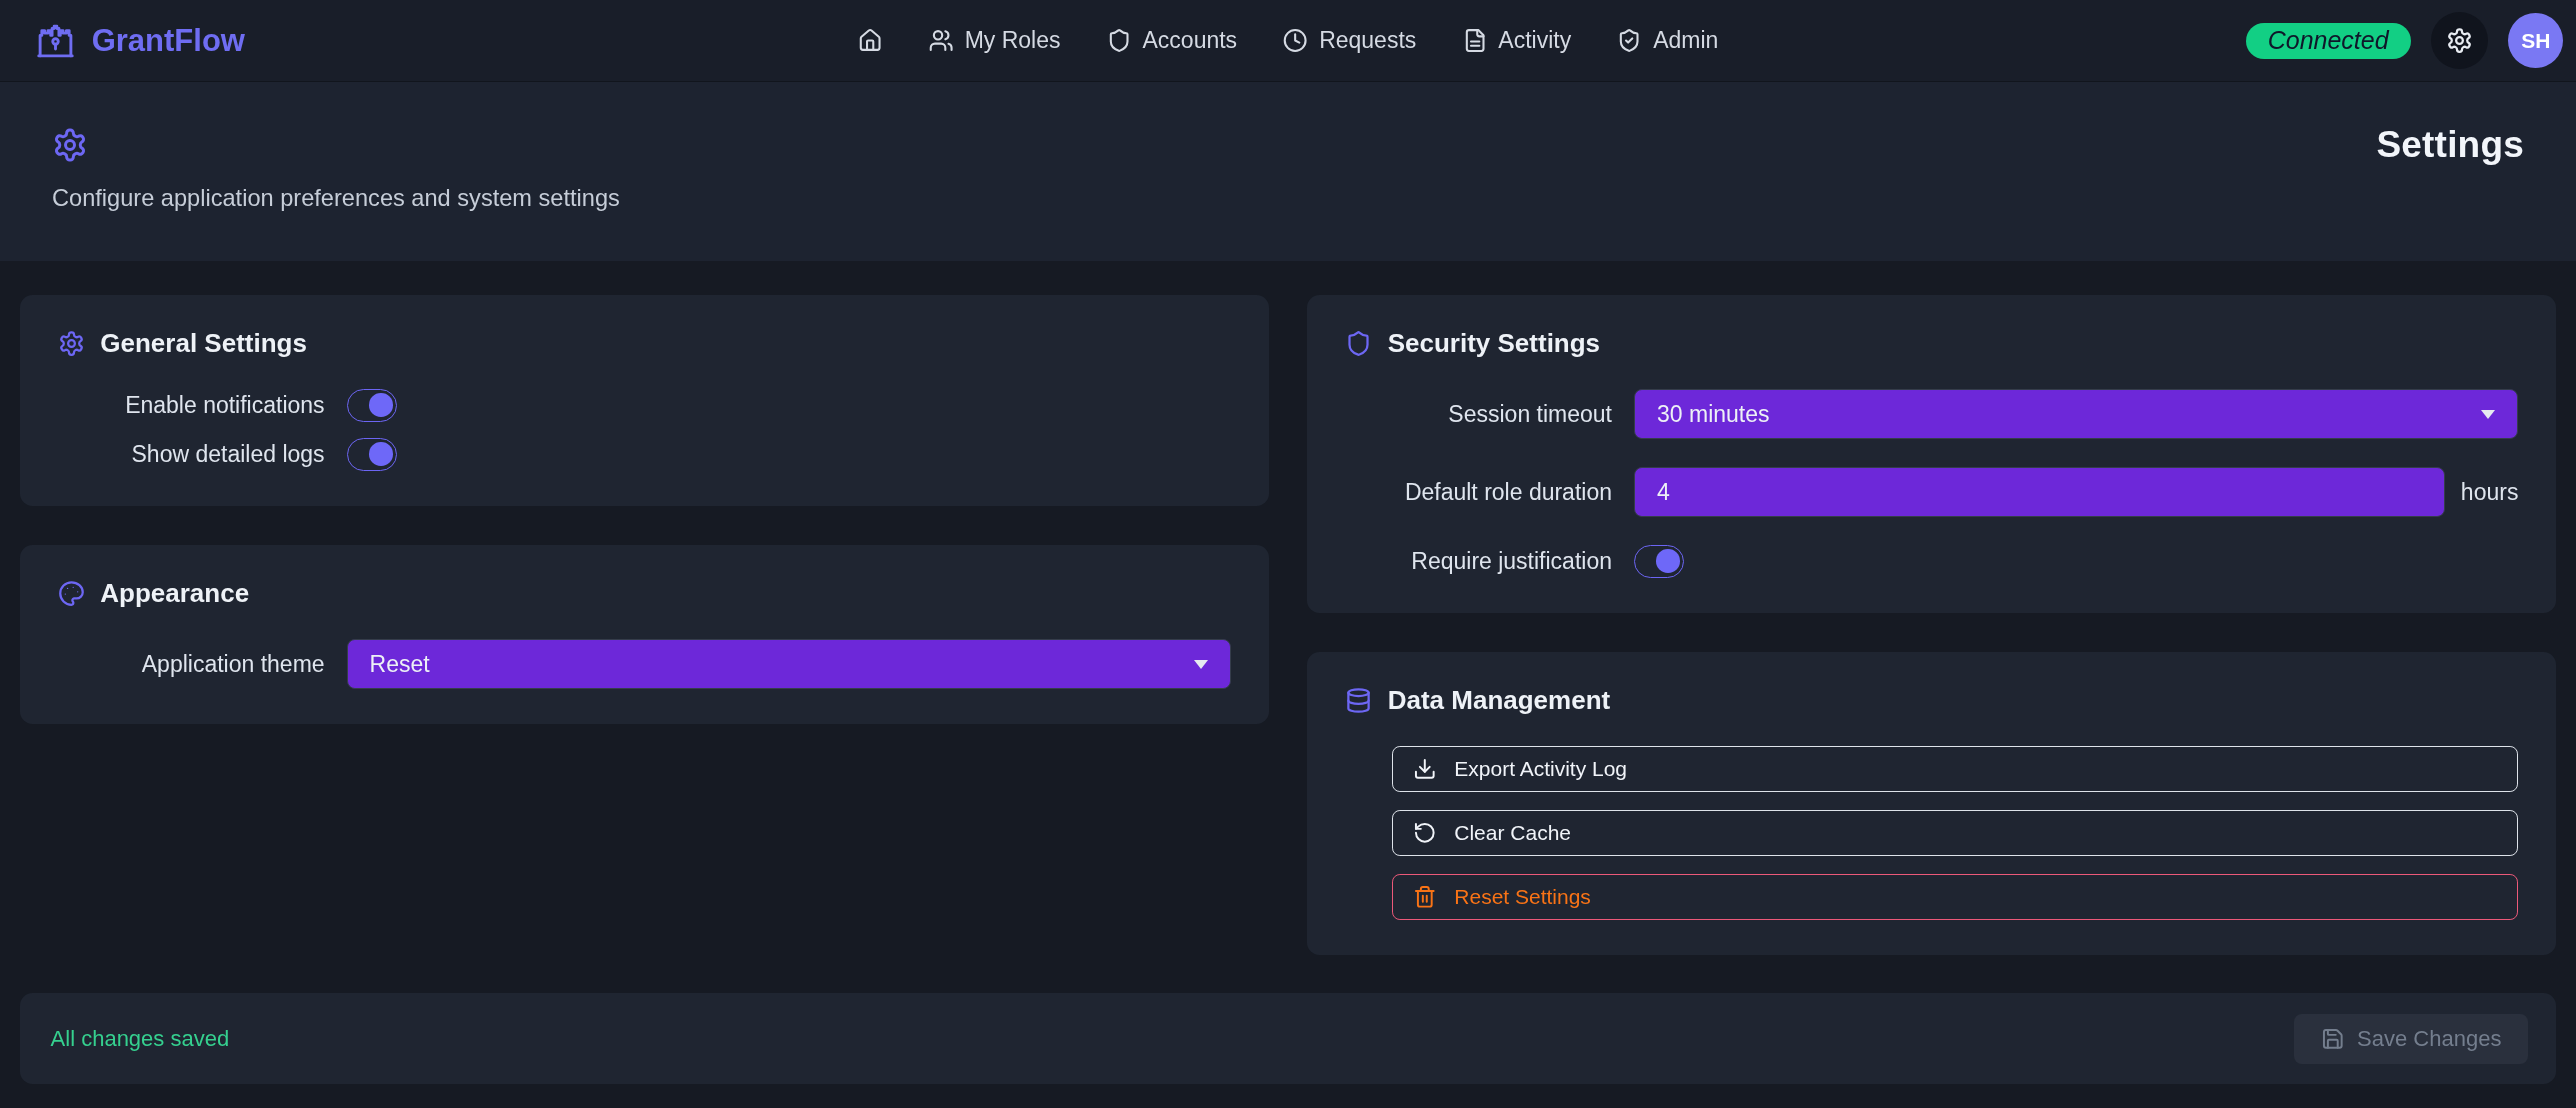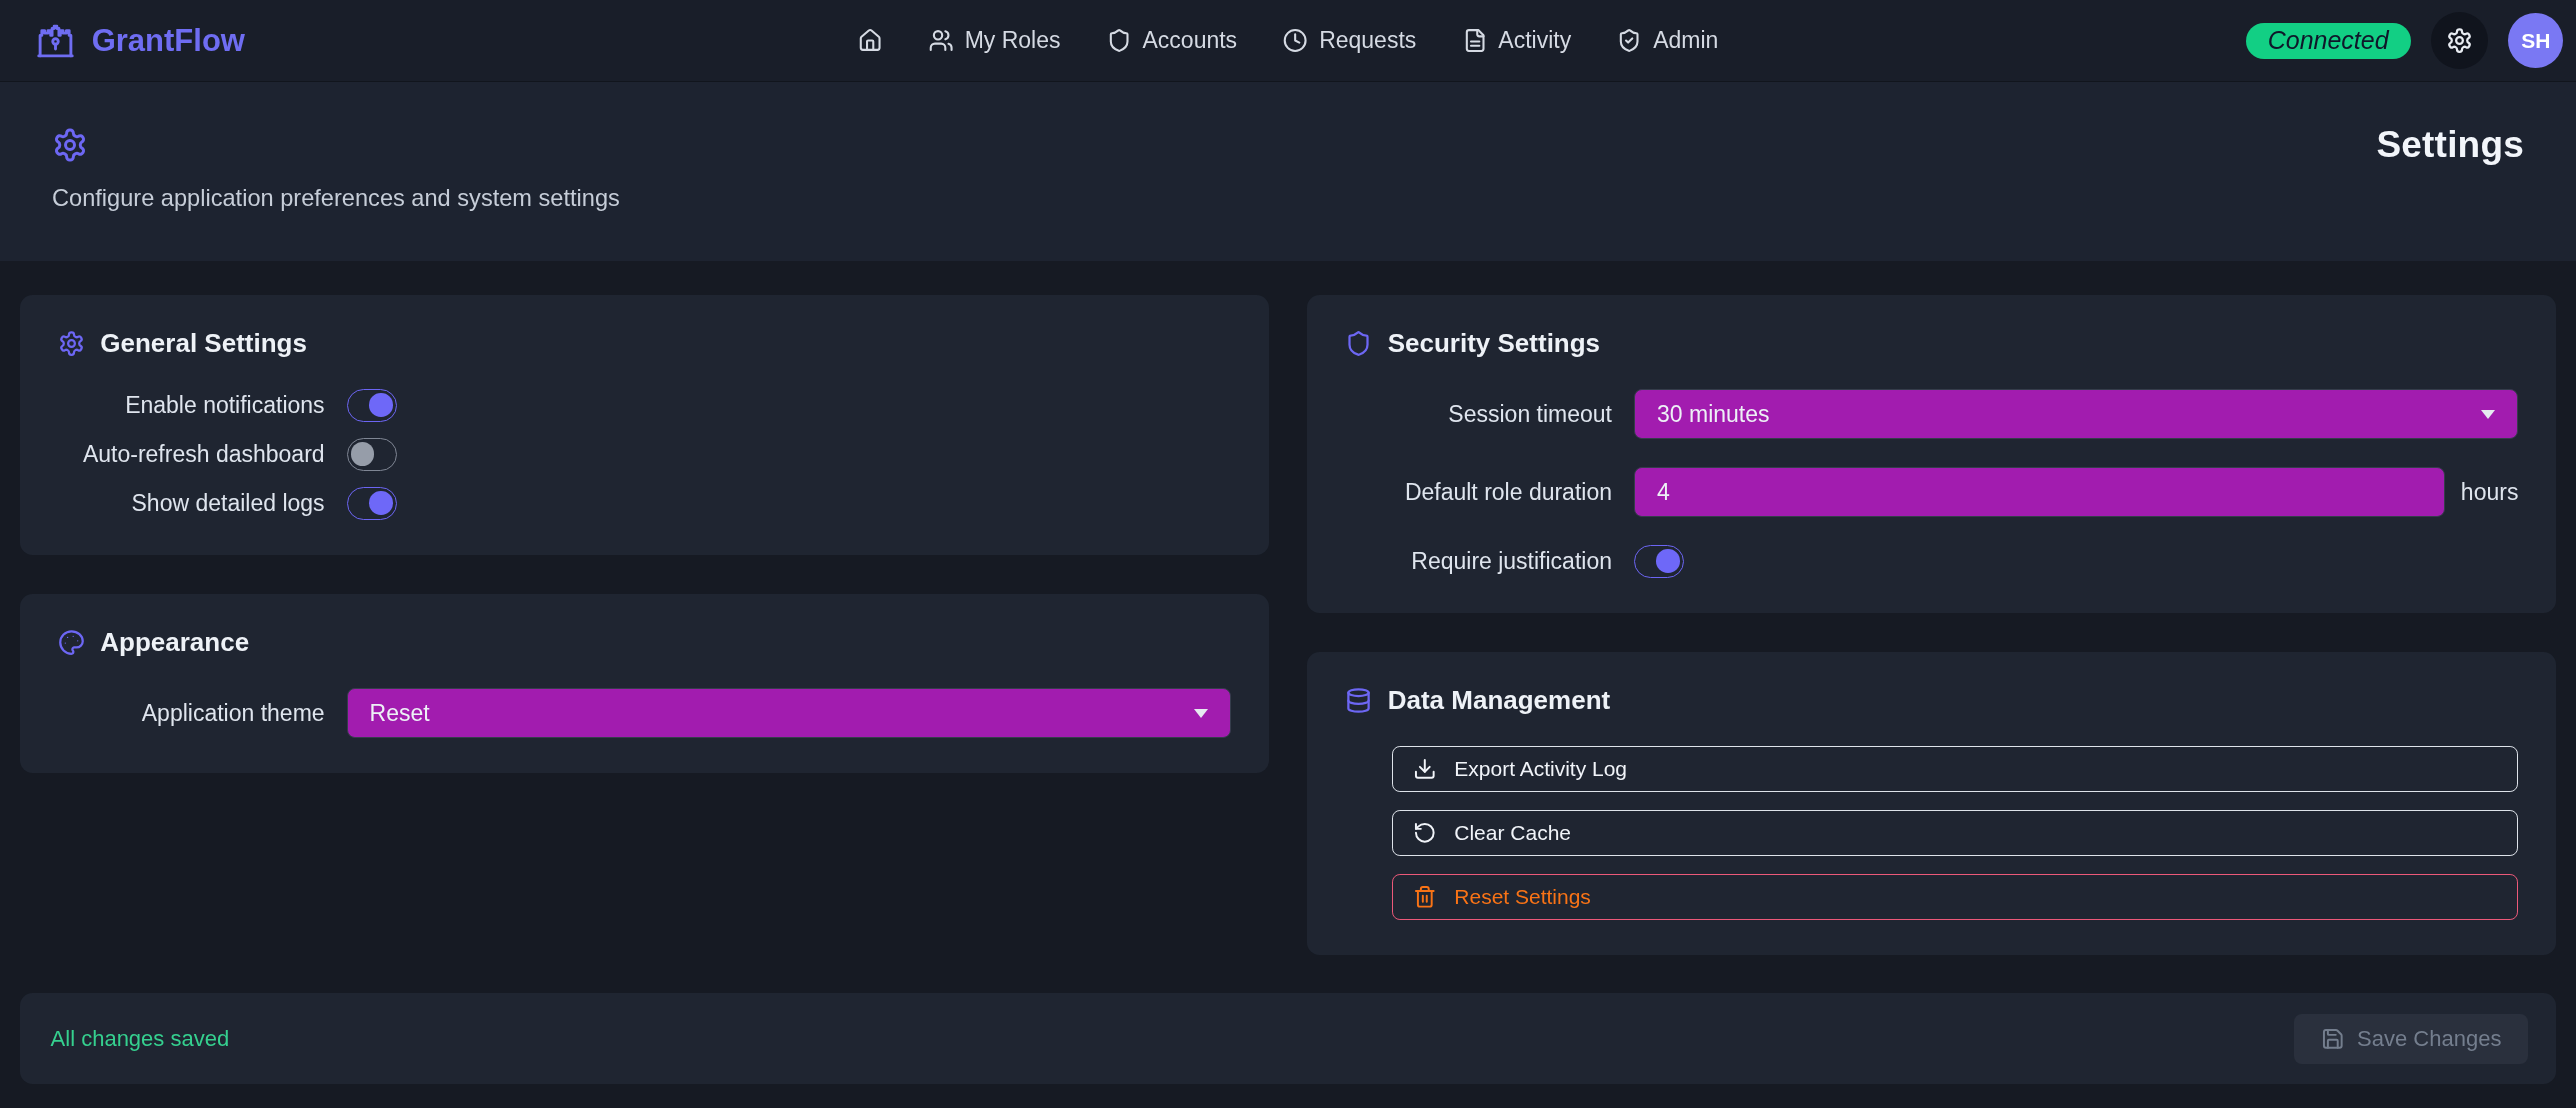--- a/index.html
+++ b/index.html
@@ -49,21 +49,21 @@
   .unit { margin-left:15.7px; font-size:23px; color:#dfe5ee; }
 
   
   .toggle { width:50px; height:33px; border-radius:16.5px; border:1.6px solid #7f8694; position:relative; background:transparent; cursor:pointer; flex:none; }
   .toggle .knob { width:23.6px; height:23.6px; border-radius:50%; background:#969da9; position:absolute; top:3.1px; left:3.1px; }
   .toggle.on { border-color:#6c65f3; }
   .toggle.on .knob { background:#6e68f8; left:auto; right:3.1px; }
 
   
   .select, .text-input {
-    flex:1; height:50px; background:#a21caf; border:1.6px solid #353d4b; border-radius:7.9px;
+    flex:1; height:50px; background:#6d28d9; border:1.6px solid #353d4b; border-radius:7.9px;
     display:flex; align-items:center; padding:0 22px; font-size:23px; color:#edf1f6;
   }
   .select { cursor:pointer; }
   .caret { margin-left:auto; width:0; height:0; border-left:7.9px solid transparent; border-right:7.9px solid transparent; border-top:9.4px solid #e6eaf0; }
   input.text-input { font-family:"Liberation Sans", sans-serif; outline:none; }
 
   
   .dm-btn { height:46px; border:1.6px solid #dee3ea; border-radius:7.9px; background:transparent;
     display:flex; align-items:center; gap:17.3px; padding:0 20.4px; font-size:21px; color:#f1f4f9; font-weight:500; cursor:pointer;
     font-family:"Liberation Sans", sans-serif;margin-left:47px; }
@@ -172,26 +172,20 @@
         <svg class="ic" viewBox="0 0 24 24">
           <path d="M12.22 2h-.44a2 2 0 0 0-2 2v.18a2 2 0 0 1-1 1.73l-.43.25a2 2 0 0 1-2 0l-.15-.08a2 2 0 0 0-2.73.73l-.22.38a2 2 0 0 0 .73 2.73l.15.1a2 2 0 0 1 1 1.72v.51a2 2 0 0 1-1 1.74l-.15.09a2 2 0 0 0-.73 2.73l.22.38a2 2 0 0 0 2.73.73l.15-.08a2 2 0 0 1 2 0l.43.25a2 2 0 0 1 1 1.73V20a2 2 0 0 0 2 2h.44a2 2 0 0 0 2-2v-.18a2 2 0 0 1 1-1.73l.43-.25a2 2 0 0 1 2 0l.15.08a2 2 0 0 0 2.73-.73l.22-.39a2 2 0 0 0-.73-2.73l-.15-.08a2 2 0 0 1-1-1.74v-.5a2 2 0 0 1 1-1.74l.15-.09a2 2 0 0 0 .73-2.73l-.22-.38a2 2 0 0 0-2.73-.73l-.15.08a2 2 0 0 1-2 0l-.43-.25a2 2 0 0 1-1-1.73V4a2 2 0 0 0-2-2z"></path>
           <circle cx="12" cy="12" r="3"></circle>
         </svg>
         <span class="card-title">General Settings</span>
       </div>
       <div class="card-body gap30">
         <div class="field-row">
           <span class="row-label">Enable notifications</span>
           <div class="toggle on">
-              <div class="knob"></div>
-            </div>
-        </div>
-        <div class="field-row">
-          <span class="row-label">Auto-refresh dashboard</span>
-          <div class="toggle">
               <div class="knob"></div>
             </div>
         </div>
         <div class="field-row">
           <span class="row-label">Show detailed logs</span>
           <div class="toggle on">
               <div class="knob"></div>
             </div>
         </div>
       </div>

